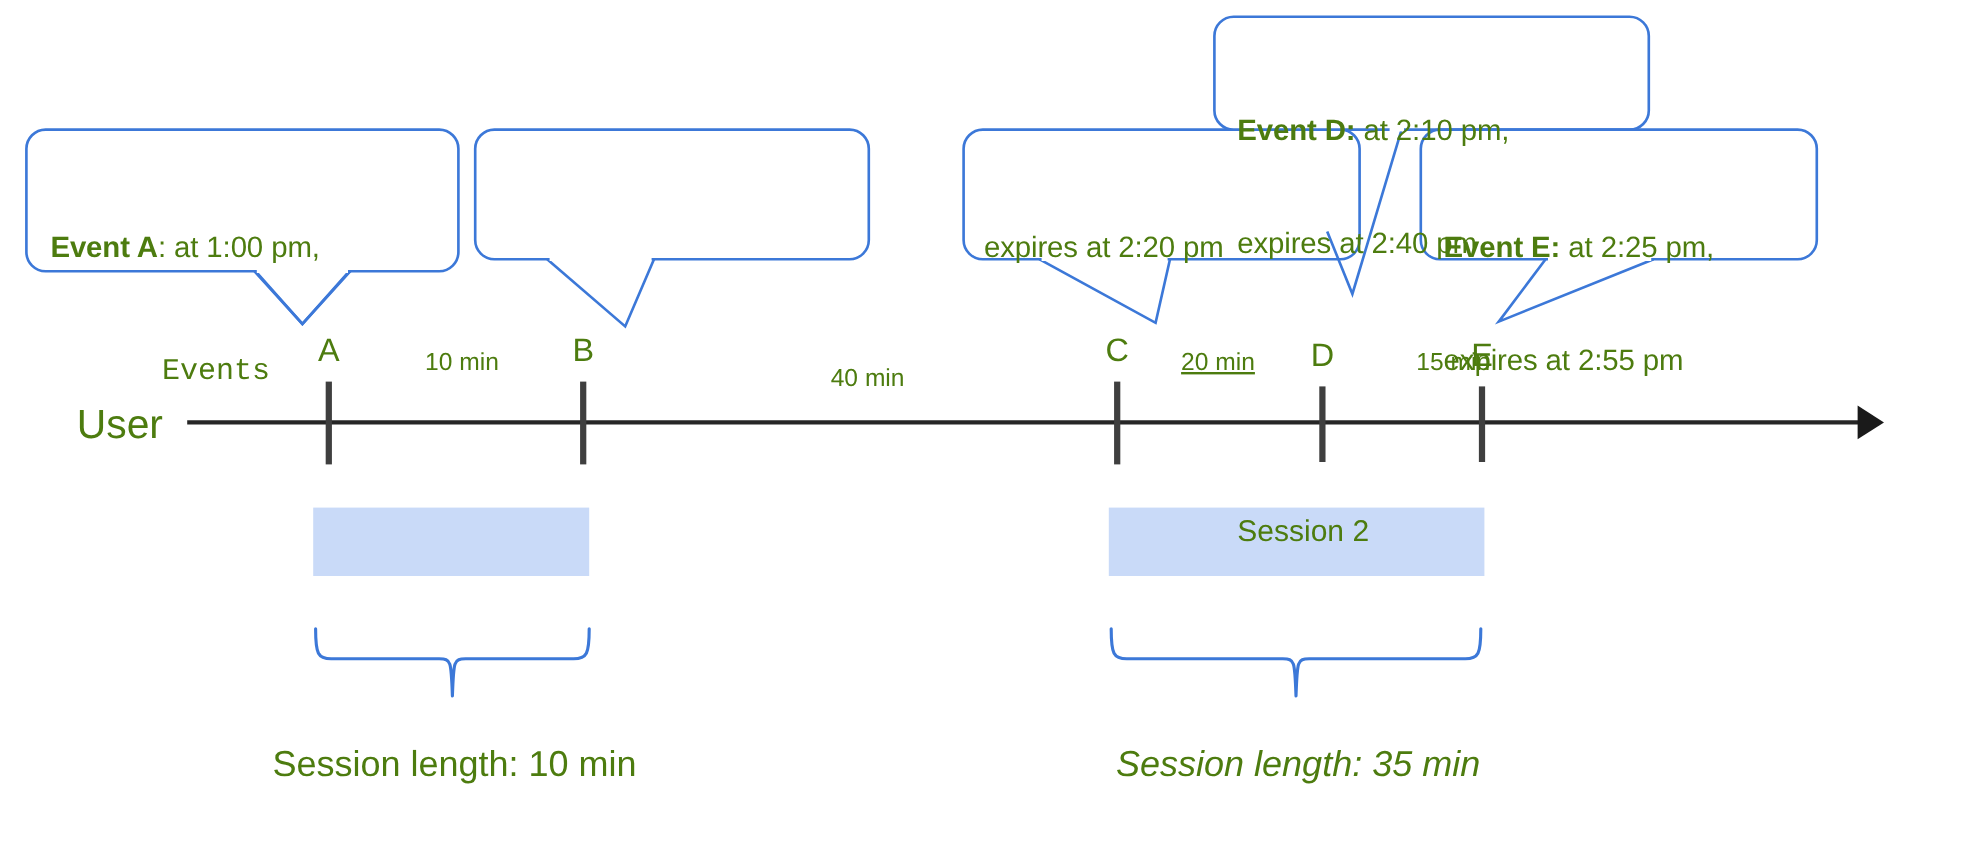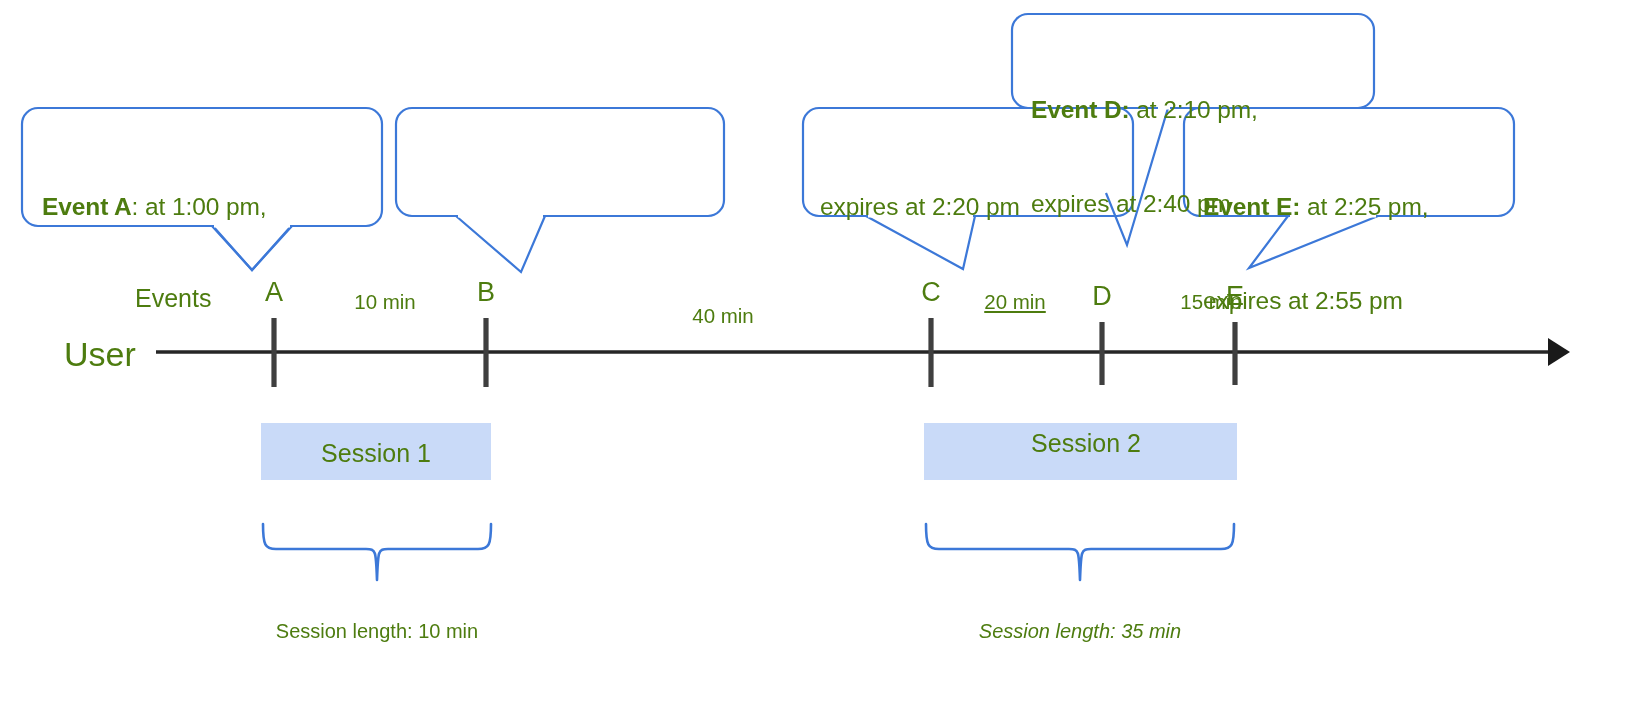--- a/index.html
+++ b/index.html
@@ -85,21 +85,21 @@
   }
   .gap-label {
     font-size: 20.5px;
     text-align: center;
   }
   .session-label {
     font-size: 25px;
     text-align: center;
   }
   .session-length-label {
-    font-size: 20px;
+    font-size: 30px;
     text-align: center;
   }
 </style>
 </head>
 <body>
 
 <div id="stage">
 
   <svg class="layer" viewBox="0 0 1634 702">
 
@@ -166,33 +166,32 @@
   <div class="txt callout-text" style="left:1031px; top:31px; width:340px;">
     <div><b>Event D:</b><span> at 2:10 pm,</span></div>
     <div>expires at 2:40 pm</div>
   </div>
 
   <div class="txt callout-text" style="left:1203px; top:128px; width:310px;">
     <div><b>Event E:</b><span> at 2:25 pm,</span></div>
     <div>expires at 2:55 pm</div>
   </div>
 
-  <div class="txt events-label" style="left:135px; top:282px;">Events</div>
+  <div class="txt events-label" style="left:135px; top:294px;font-family:Liberation Mono, monospace;">Events</div>
   <div class="txt user-label" style="left:64px; top:333px;">User</div>
 
   <div class="txt tick-label" style="left:254px; top:275px; width:40px;">A</div>
   <div class="txt tick-label" style="left:466px; top:275px; width:40px;">B</div>
   <div class="txt tick-label" style="left:911px; top:275px; width:40px;">C</div>
   <div class="txt tick-label" style="left:1082px; top:279px; width:40px;">D</div>
   <div class="txt tick-label" style="left:1215px; top:279px; width:40px;">E</div>
 
   <div class="txt gap-label" style="left:330px; top:289px; width:110px;">10 min</div>
   <div class="txt gap-label" style="left:668px; top:303px; width:110px;">40 min</div>
   <div class="txt gap-label" style="left:960px; top:289px; width:110px;text-decoration:underline;">20 min</div>
   <div class="txt gap-label" style="left:1161px; top:289px; width:100px;">15 min</div>
 
-  <div class="txt session-label" style="left:261px; top:437px; width:230px;">Session 1</div>
   <div class="txt session-label" style="left:924px; top:427px; width:324px;">Session 2</div>
 
   <div class="txt session-length-label" style="left:227px; top:619px; width:300px;">Session length: 10 min</div>
   <div class="txt session-length-label" style="left:930px; top:619px; width:300px;font-style:italic;">Session length: 35 min</div>
 
 </div>
 
 </body></html>

